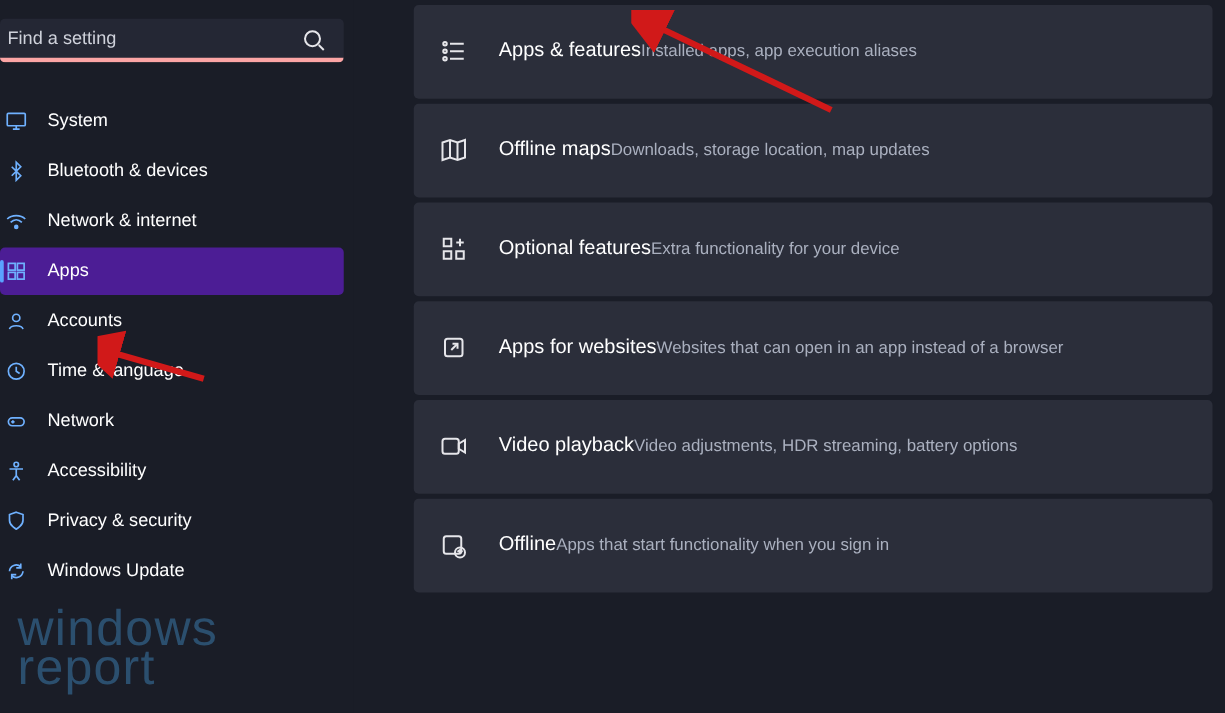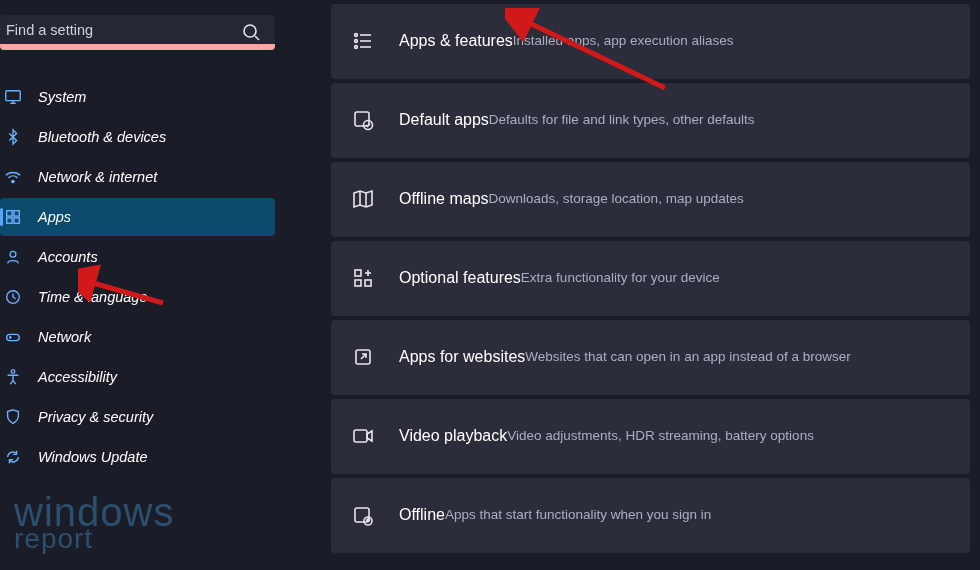--- a/index.html
+++ b/index.html
@@ -20,21 +20,21 @@
   }
   .search-row {
     position: relative;
     margin: 0 8px 28px 0;
   }
   .search-input {
     width: 100%;
     height: 35px;
     background: #242734;
     border: none;
-    border-bottom: 6px solid #fca5a5;
+    border-bottom: 4px solid #fca5a5;
     border-radius: 4px;
     color: #cfd2db;
     padding: 0 40px 0 6px;
     font-size: 14.5px;
     outline: none;
   }
   .search-input::placeholder { color: #cfd2db; }
   .search-icon {
     position: absolute;
     right: 14px;
@@ -46,23 +46,22 @@
   .nav { list-style: none; }
   .nav-item {
     display: flex;
     align-items: center;
     height: 38px;
     padding-left: 4px;
     border-radius: 4px;
     margin: 2px 8px 2px 0;
     cursor: pointer;
     position: relative;
-    font-style: italic;
-  }
-  .nav-item.selected { background: #0c4a6e; }
+  }
+  .nav-item.selected { background: #4c1d95; }
   .nav-item.selected::before {
     content: "";
     position: absolute;
     left: 0; top: 10px;
     width: 3px; height: 18px;
     background: #5aa3ff;
     border-radius: 2px;
   }
   .nav-icon {
     width: 18px; height: 18px;
@@ -114,21 +113,21 @@
   .wm {
     position: absolute;
     left: 14px; bottom: 20px;
     font-size: 40px;
     font-weight: 400;
     letter-spacing: 1px;
     color: rgba(58,120,170,0.55);
     line-height: 0.78;
     pointer-events: none;
   }
-  .wm2 { font-size: 28px; }
+  .wm2 { font-size: 40px; }
 </style>
 </head>
 <body>
 
 <aside class="sidebar">
   <div class="search-row">
     <input class="search-input" placeholder="Find a setting" style="">
     <span class="search-icon">
       <svg viewBox="0 0 20 20" fill="none" stroke="currentColor" stroke-width="1.6">
         <circle cx="9" cy="9" r="6"></circle>
@@ -246,33 +245,20 @@
           <circle cx="5" cy="12" r="1.4"></circle>
           <circle cx="5" cy="18" r="1.4"></circle>
         </svg>
     </span>
     <div class="card-text">
       <span class="card-title">Apps &amp; features</span>
       <span class="card-desc">Installed apps, app execution aliases</span>
     </div>
   </div>
 
-  <div class="card">
-    <span class="card-icon">
-      <svg viewBox="0 0 24 24" fill="none" stroke="currentColor" stroke-width="1.6">
-          <rect x="4" y="4" width="14" height="14" rx="2"></rect>
-          <circle cx="17" cy="17" r="4.5"></circle>
-          <path d="M15 17l1.3 1.3L19 15.5"></path>
-        </svg>
-    </span>
-    <div class="card-text">
-      <span class="card-title">Default apps</span>
-      <span class="card-desc">Defaults for file and link types, other defaults</span>
-    </div>
-  </div>
 
   <div class="card">
     <span class="card-icon">
       <svg viewBox="0 0 24 24" fill="none" stroke="currentColor" stroke-width="1.6">
           <path d="M3 6l6-2 6 2 6-2v14l-6 2-6-2-6 2z"></path>
           <line x1="9" y1="4" x2="9" y2="18"></line>
           <line x1="15" y1="6" x2="15" y2="20"></line>
         </svg>
     </span>
     <div class="card-text">

